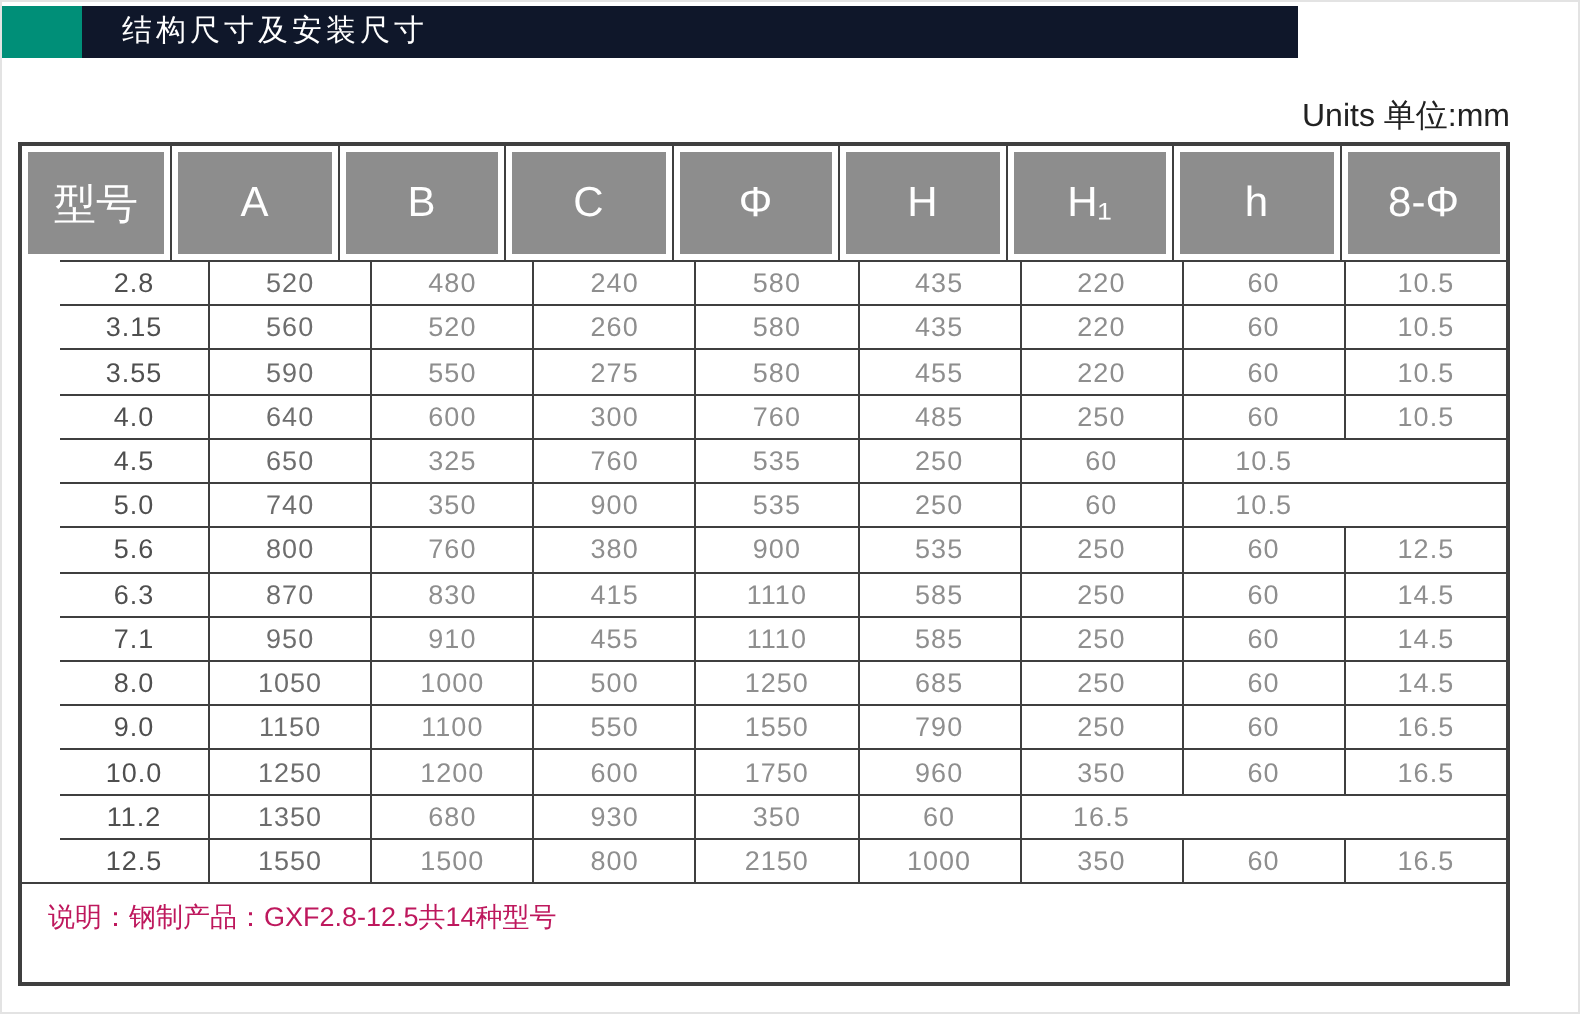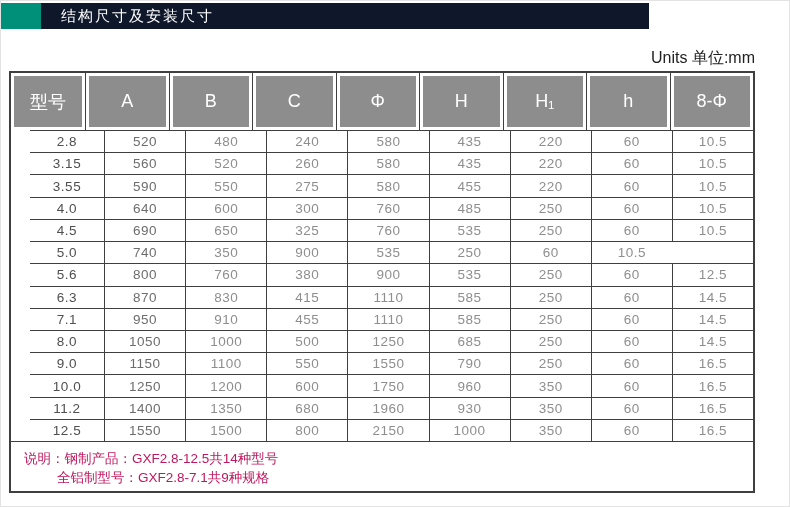--- a/index.html
+++ b/index.html
@@ -62,21 +62,21 @@
   .header-cell { display: flex; border-left: 1px solid #3f3f3f; }
   .header-cell:first-child { border-left: none; }
   .hd-block {
     flex: 1;
     margin: 3px;
     background: #8d8d8d;
     color: #ffffff;
     display: flex;
     align-items: center;
     justify-content: center;
-    font-size: 18px;
+    font-size: 21px;
   }
   .data-body { flex: 1; display: flex; flex-direction: column; margin-left: 19px; }
   .data-row {
     flex: 1;
     display: grid;
     grid-template-columns: 74px repeat(8, 1fr);
     border-top: 1px solid #3f3f3f;
   }
   .data-cell {
     display: flex;
@@ -183,21 +183,20 @@
           <div class="data-cell">600</div>
           <div class="data-cell">300</div>
           <div class="data-cell">760</div>
           <div class="data-cell">485</div>
           <div class="data-cell">250</div>
           <div class="data-cell">60</div>
           <div class="data-cell">10.5</div>
         </div>
         <div class="data-row">
           <div class="data-cell">4.5</div>
-          <div class="data-cell">690</div>
           <div class="data-cell">650</div>
           <div class="data-cell">325</div>
           <div class="data-cell">760</div>
           <div class="data-cell">535</div>
           <div class="data-cell">250</div>
           <div class="data-cell">60</div>
           <div class="data-cell">10.5</div>
         </div>
         <div class="data-row">
           <div class="data-cell">5.0</div>
@@ -270,40 +269,37 @@
           <div class="data-cell">1200</div>
           <div class="data-cell">600</div>
           <div class="data-cell">1750</div>
           <div class="data-cell">960</div>
           <div class="data-cell">350</div>
           <div class="data-cell">60</div>
           <div class="data-cell">16.5</div>
         </div>
         <div class="data-row">
           <div class="data-cell">11.2</div>
-          <div class="data-cell">1400</div>
           <div class="data-cell">1350</div>
           <div class="data-cell">680</div>
-          <div class="data-cell">1960</div>
           <div class="data-cell">930</div>
           <div class="data-cell">350</div>
           <div class="data-cell">60</div>
           <div class="data-cell">16.5</div>
         </div>
         <div class="data-row">
           <div class="data-cell">12.5</div>
           <div class="data-cell">1550</div>
           <div class="data-cell">1500</div>
           <div class="data-cell">800</div>
           <div class="data-cell">2150</div>
           <div class="data-cell">1000</div>
           <div class="data-cell">350</div>
           <div class="data-cell">60</div>
           <div class="data-cell">16.5</div>
         </div>
       </div>
     <div class="note-row">
       <div><span>说明：</span><span>钢制产品：GXF2.8-12.5共14种型号</span></div>
-      <div class="note-line2">全铝制型号：GXF2.8-7.1共9种规格</div>
     </div>
   </div>
 
 </div>
 
 </body></html>

